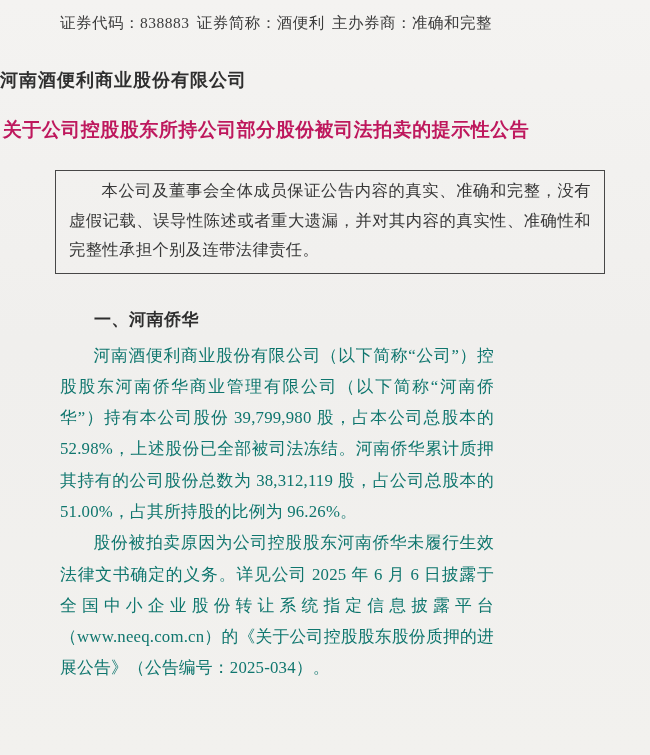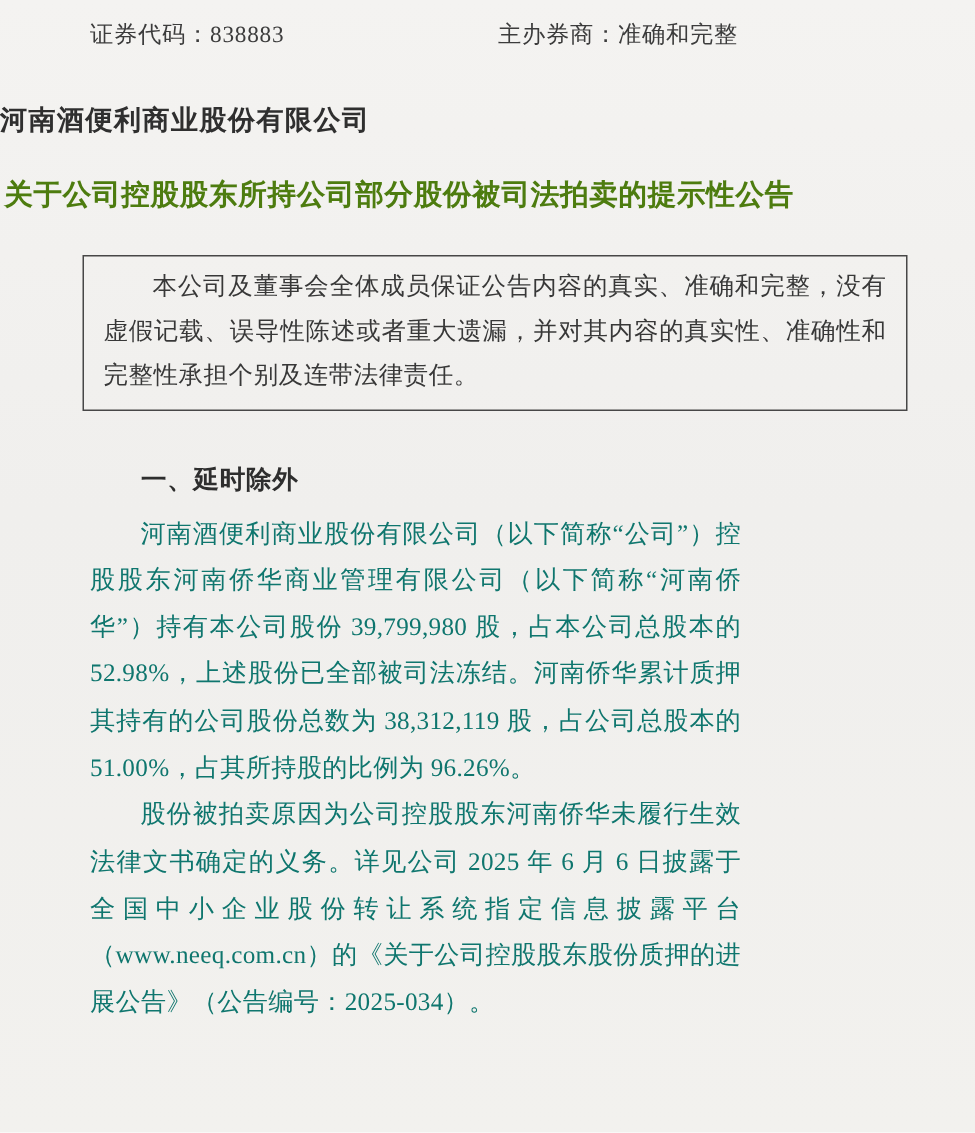--- a/index.html
+++ b/index.html
@@ -37,21 +37,21 @@
     font-size: 18px;
     font-weight: bold;
     color: #2f2f2f;
     letter-spacing: 1px;
   }
   .title-announcement {
     margin-top: 25px;
     text-align: center;
     font-size: 19px;
     font-weight: bold;
-    color: #4d7c0f;
+    color: #be185d;
     letter-spacing: 0.5px;
   }
   
   .disclaimer-box {
     box-sizing: border-box;
     margin: 27px 45px 0 55px;
     width: 550px;
     border: 1.5px solid #474747;
     padding: 5px 13px 8px 13px;
     font-family: Liberation Serif, serif;
@@ -88,30 +88,31 @@
     color: #0f766e;
   }
 </style>
 </head>
 <body>
 
 <div class="page">
 
   <div class="sec-header">
     <span class="item"><span>证券代码：</span><span>838883</span></span>
+    <span class="item"><span>证券简称：</span><span>酒便利</span></span>
     <span class="item"><span>主办券商：</span><span>准确和完整</span></span>
   </div>
 
   <div class="title-company">河南酒便利商业股份有限公司</div>
 
   <div class="title-announcement">关于公司控股股东所持公司部分股份被司法拍卖的提示性公告</div>
 
   <div class="disclaimer-box">
     <p>本公司及董事会全体成员保证公告内容的真实、准确和完整，没有虚假记载、误导性陈述或者重大遗漏，并对其内容的真实性、准确性和完整性承担个别及连带法律责任。</p>
   </div>
 
   <div class="body-section">
-    <h2 class="section-heading">一、延时除外</h2>
+    <h2 class="section-heading">一、河南侨华</h2>
     <p class="para">河南酒便利商业股份有限公司（以下简称“公司”）控股股东河南侨华商业管理有限公司（以下简称“河南侨华”）持有本公司股份 39,799,980 股，占本公司总股本的 52.98%，上述股份已全部被司法冻结。河南侨华累计质押其持有的公司股份总数为 38,312,119 股，占公司总股本的 51.00%，占其所持股的比例为 96.26%。</p>
     <p class="para">股份被拍卖原因为公司控股股东河南侨华未履行生效法律文书确定的义务。详见公司 2025 年 6 月 6 日披露于全国中小企业股份转让系统指定信息披露平台（www.neeq.com.cn）的《关于公司控股股东股份质押的进展公告》（公告编号：2025-034）。</p>
   </div>
 
 </div>
 
 </body></html>

